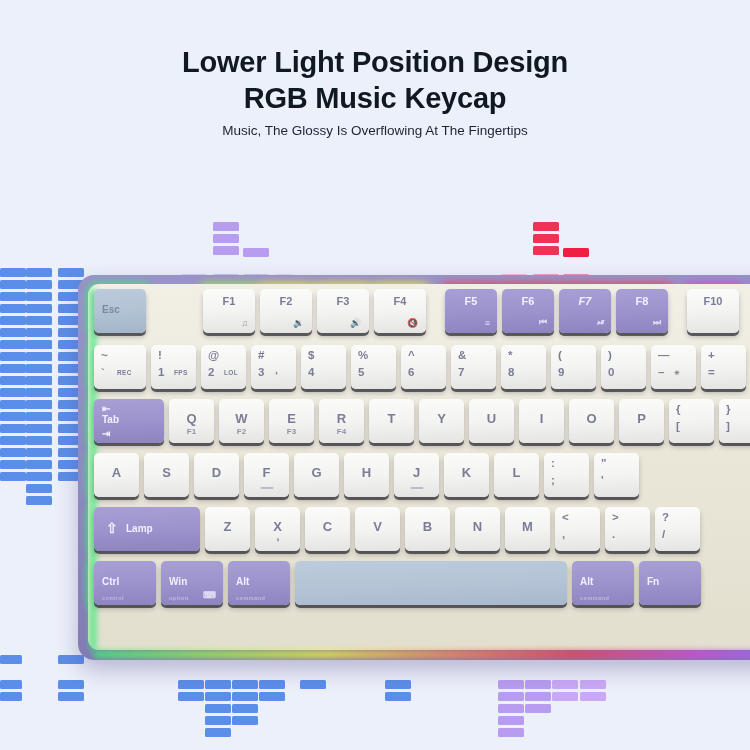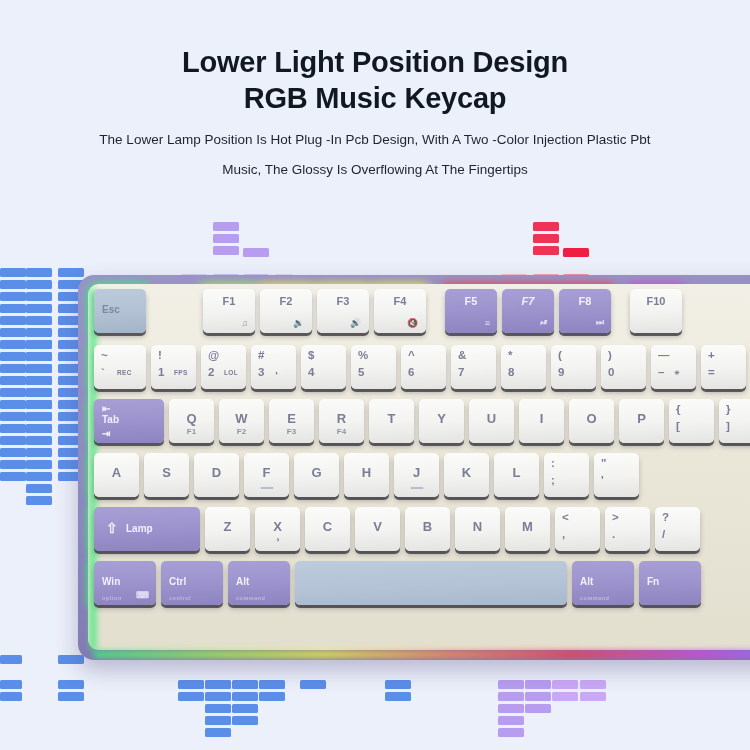--- a/index.html
+++ b/index.html
@@ -207,21 +207,20 @@
       <div class="eq-bar" style="position: absolute; left: 525px; top: 704px; width: 26px; height: 9px; background: rgb(184, 156, 240);"></div>
       <div class="eq-bar" style="position: absolute; left: 552px; top: 680px; width: 26px; height: 9px; background: rgb(201, 168, 245);"></div>
       <div class="eq-bar" style="position: absolute; left: 552px; top: 692px; width: 26px; height: 9px; background: rgb(201, 168, 245);"></div>
       <div class="eq-bar" style="position: absolute; left: 580px; top: 680px; width: 26px; height: 9px; background: rgb(201, 168, 245);"></div>
       <div class="eq-bar" style="position: absolute; left: 580px; top: 692px; width: 26px; height: 9px; background: rgb(201, 168, 245);"></div>
     </div>
 
   <div class="header">
     <div class="h-title">Lower Light Position Design</div>
     <div class="h-title">RGB Music Keycap</div>
-    <div class="h-sub">The Lower Lamp Position Is Hot Plug -In Pcb Design, With A Two -Color Injection Plastic Pbt</div>
     <div class="h-sub" style="margin-top:0">Music, The Glossy Is Overflowing At The Fingertips</div>
   </div>
 
   <div class="kb-outer">
     <div class="kb-plate"></div>
     <div class="kb-sideglow"></div>
     <div class="kb-keys" id="kb-keys">
         <div class="krow" style="top: 0px;">
           <div class="key bluegray" style="width: 52px;">
             <div class="glow g-green"></div>
@@ -247,20 +246,25 @@
             <div class="glow g-ylw"></div>
             <span class="ctrm">F4</span>
             <span class="ic">🔇</span>
           </div>
           <div style="width: 14px; height: 44px; flex: 0 0 auto;"></div>
           <div class="key purple" style="width: 52px;">
             <div class="glow g-red"></div>
             <span class="ctrm">F5</span>
             <span class="ic">≡</span>
           </div>
+          <div class="key purple" style="width: 52px;">
+            <div class="glow g-red"></div>
+            <span class="ctrm">F6</span>
+            <span class="ic">⏮</span>
+          </div>
           <div class="key purple" style="width: 52px; font-style: italic;">
             <div class="glow g-red"></div>
             <span class="ctrm">F7</span>
             <span class="ic">⏯</span>
           </div>
           <div class="key purple" style="width: 52px;">
             <div class="glow g-red"></div>
             <span class="ctrm">F8</span>
             <span class="ic">⏭</span>
           </div>
@@ -501,28 +505,28 @@
           </div>
           <div class="key" style="width: 45px;">
             <div class="glow g-pink"></div>
             <span class="lgl">?</span>
             <span class="lgl2">/</span>
           </div>
         </div>
         <div class="krow" style="top: 272px;">
           <div class="key purple" style="width: 62px;">
             <div class="glow g-green"></div>
+            <span class="lbl-l">Ctrl</span>
+            <span class="mini">control</span>
+          </div>
+          <div class="key purple" style="width: 62px;">
+            <div class="glow g-green"></div>
             <span class="lbl-l">Win</span>
             <span class="mini">option</span>
             <span class="ic">⌨</span>
-          </div>
-          <div class="key purple" style="width: 62px;">
-            <div class="glow g-green"></div>
-            <span class="lbl-l">Ctrl</span>
-            <span class="mini">control</span>
           </div>
           <div class="key purple" style="width: 62px;">
             <div class="glow g-green"></div>
             <span class="lbl-l">Alt</span>
             <span class="mini">command</span>
           </div>
           <div class="key spacebar" style="width: 272px;">
             <div class="glow g-none"></div>
           </div>
           <div class="key purple" style="width: 62px;">

